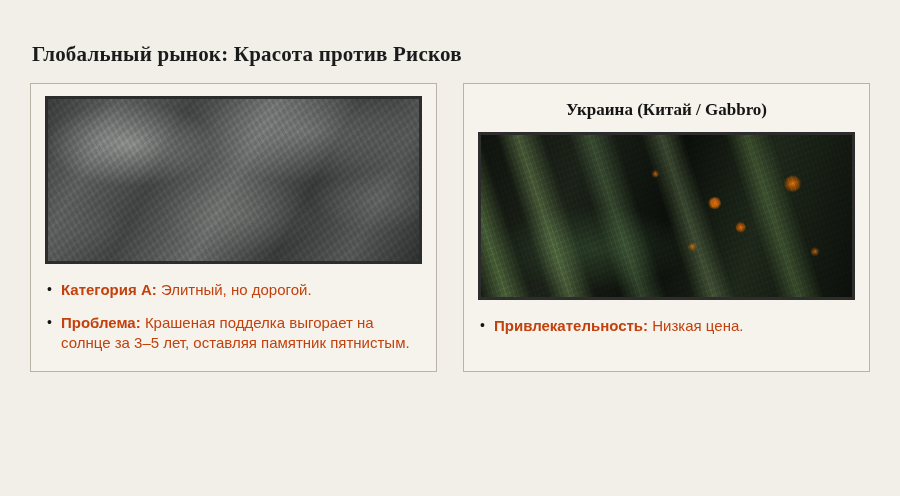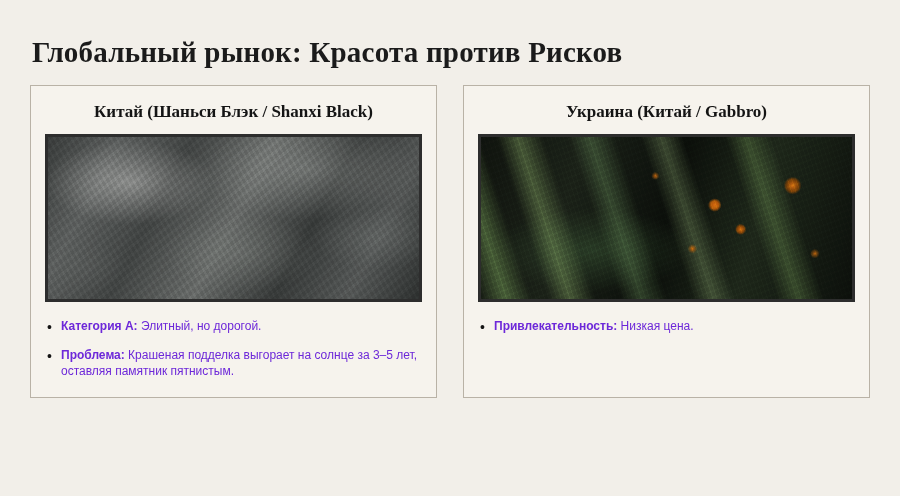--- a/index.html
+++ b/index.html
@@ -16,25 +16,25 @@
   .slide {
     position: relative;
     width: 900px;
     height: 496px;
     background: #f2efe9;
     box-sizing: border-box;
     padding: 22px 30px 10px 30px;
   }
   .slide-title {
     font-family: "Liberation Serif", serif;
-    font-size: 29px;
+    font-size: 21px;
     font-weight: bold;
     color: #1b1b1b;
     letter-spacing: 0.2px;
-    margin: 14px 0 16px 2px;
+    margin: 20px 0 16px 2px;
   }
   .columns {
     display: flex;
     gap: 26px;
     align-items: stretch;
   }
   .panel {
     flex: 1 1 0;
     border: 1px solid #b9b2a6;
     background: #f6f3ed;
@@ -106,23 +106,23 @@
   }
   .bullets {
     list-style: none;
     margin: 16px 0 0 0;
     padding: 0;
   }
   .bullet {
     position: relative;
     padding-left: 16px;
     margin-bottom: 13px;
-    font-size: 12px;
+    font-size: 15px;
     line-height: 1.34;
-    color: #6d28d9;
+    color: #c2410c;
   }
   .bullet:last-child { margin-bottom: 4px; }
   .bullet::before {
     content: "•";
     position: absolute;
     left: 2px;
     top: 0;
     font-size: 14px;
     color: #141414;
   }
@@ -133,21 +133,20 @@
 </head>
 <body>
 
 <div class="slide">
 
   <div class="slide-title">Глобальный рынок: Красота против Рисков</div>
 
   <div class="columns">
 
     <div class="panel">
-      <div class="panel-title">Китай (Шаньси Блэк / Shanxi Black)</div>
       <div class="stone stone-china"></div>
       <ul class="bullets">
         <li class="bullet">
           <strong>Категория А:</strong><span> Элитный, но дорогой.</span>
         </li>
         <li class="bullet">
           <strong>Проблема:</strong><span> Крашеная подделка выгорает на солнце за 3–5 лет, оставляя памятник пятнистым.</span>
         </li>
       </ul>
     </div>

